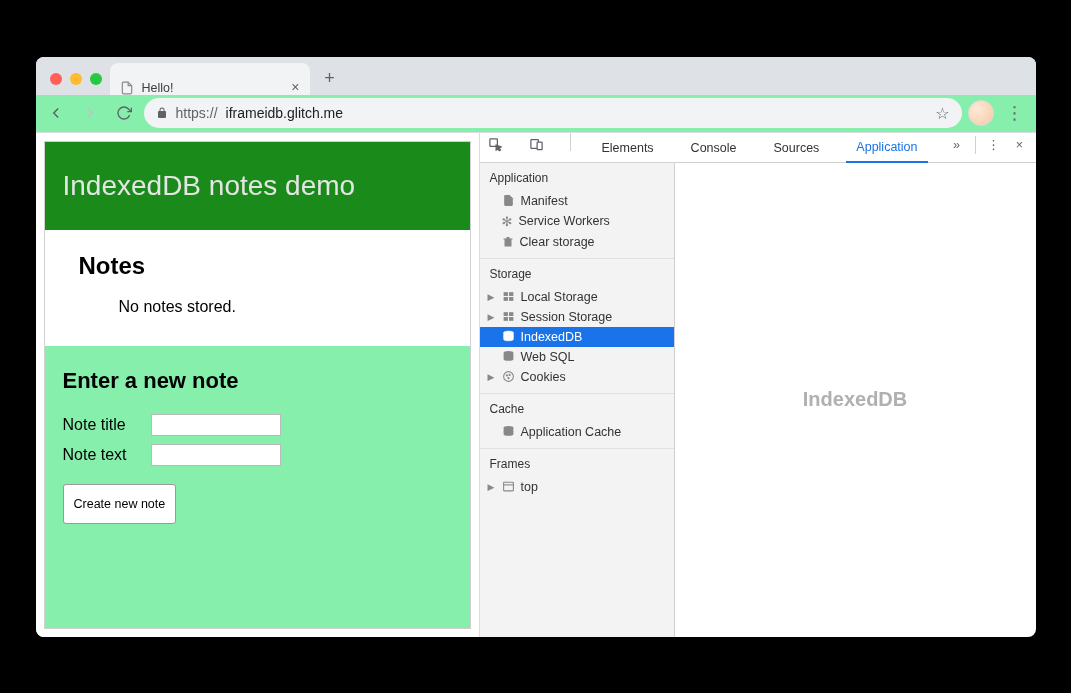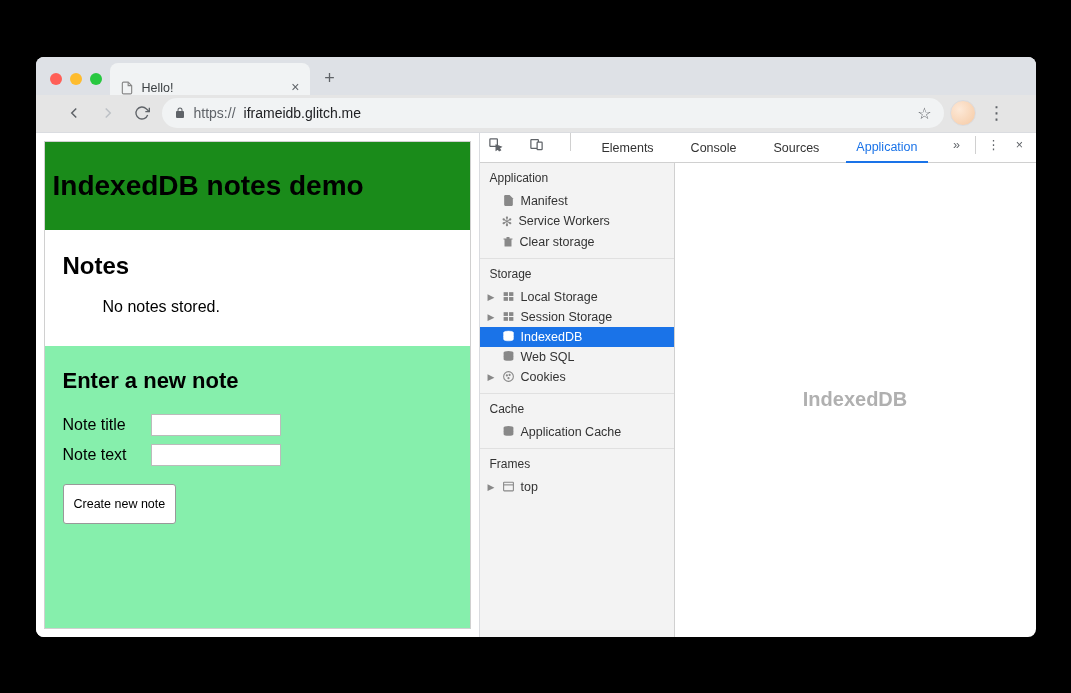--- a/index.html
+++ b/index.html
@@ -56,25 +56,25 @@
   .tab .page-icon svg { display:block; }
   .tab .title { flex: 1; }
   .tab .close { font-size: 14px; color: #5f6368; cursor: pointer;}
   .new-tab {
     width: 28px; height: 28px; display:flex; align-items:center; justify-content:center;
     color:#5f6368; font-size:18px; cursor:pointer; margin-left:6px; margin-bottom:2px;
   }
   
   .toolbar {
     height: 38px;
-    background: #e5e5e5;
+    background: #86efac;
     border-bottom: 1px solid #dadce0;
     display: flex;
     align-items: center;
-    padding: 0 24px;
+    padding: 0 6px;
     gap: 6px;
   }
   .tbtn {
     width: 28px; height: 28px; border-radius: 50%;
     display:flex; align-items:center; justify-content:center;
     color:#5f6368; cursor:pointer;
   }
   .tbtn.disabled { color:#bdc1c6; }
   .omnibox {
     flex:1; height: 30px; background:#f1f3f4; border-radius:15px;
@@ -100,28 +100,28 @@
     padding: 8px;
     background:#fff;
   }
   .page-frame {
     border:1px solid #d0d0d0;
     height: 100%;
     display:flex; flex-direction:column;
   }
   .page-header {
     background:#1a8b1a;
-    color:#000000;
-    padding: 28px 8px;
+    color:#e5e5e5;
+    padding: 28px 18px;
     font-size: 28px;
-    font-weight:700;
+    font-weight:400;
   }
   .page-body {
     background:#fff;
-    padding: 22px 18px 30px 18px;
+    padding: 22px 18px 30px 34px;
   }
   .page-body h2 { font-size:24px; font-weight:700; margin-bottom:18px;}
   .empty { font-size:16px; margin-left:40px; }
   .page-form {
     background:#86efac;
     padding: 22px 18px 30px 18px;
     flex:1;
   }
   .page-form h2 { font-size:22px; font-weight:700; margin-bottom:20px;}
   .form-row { display:flex; align-items:center; gap:8px; margin-bottom:8px; font-size:16px;}

